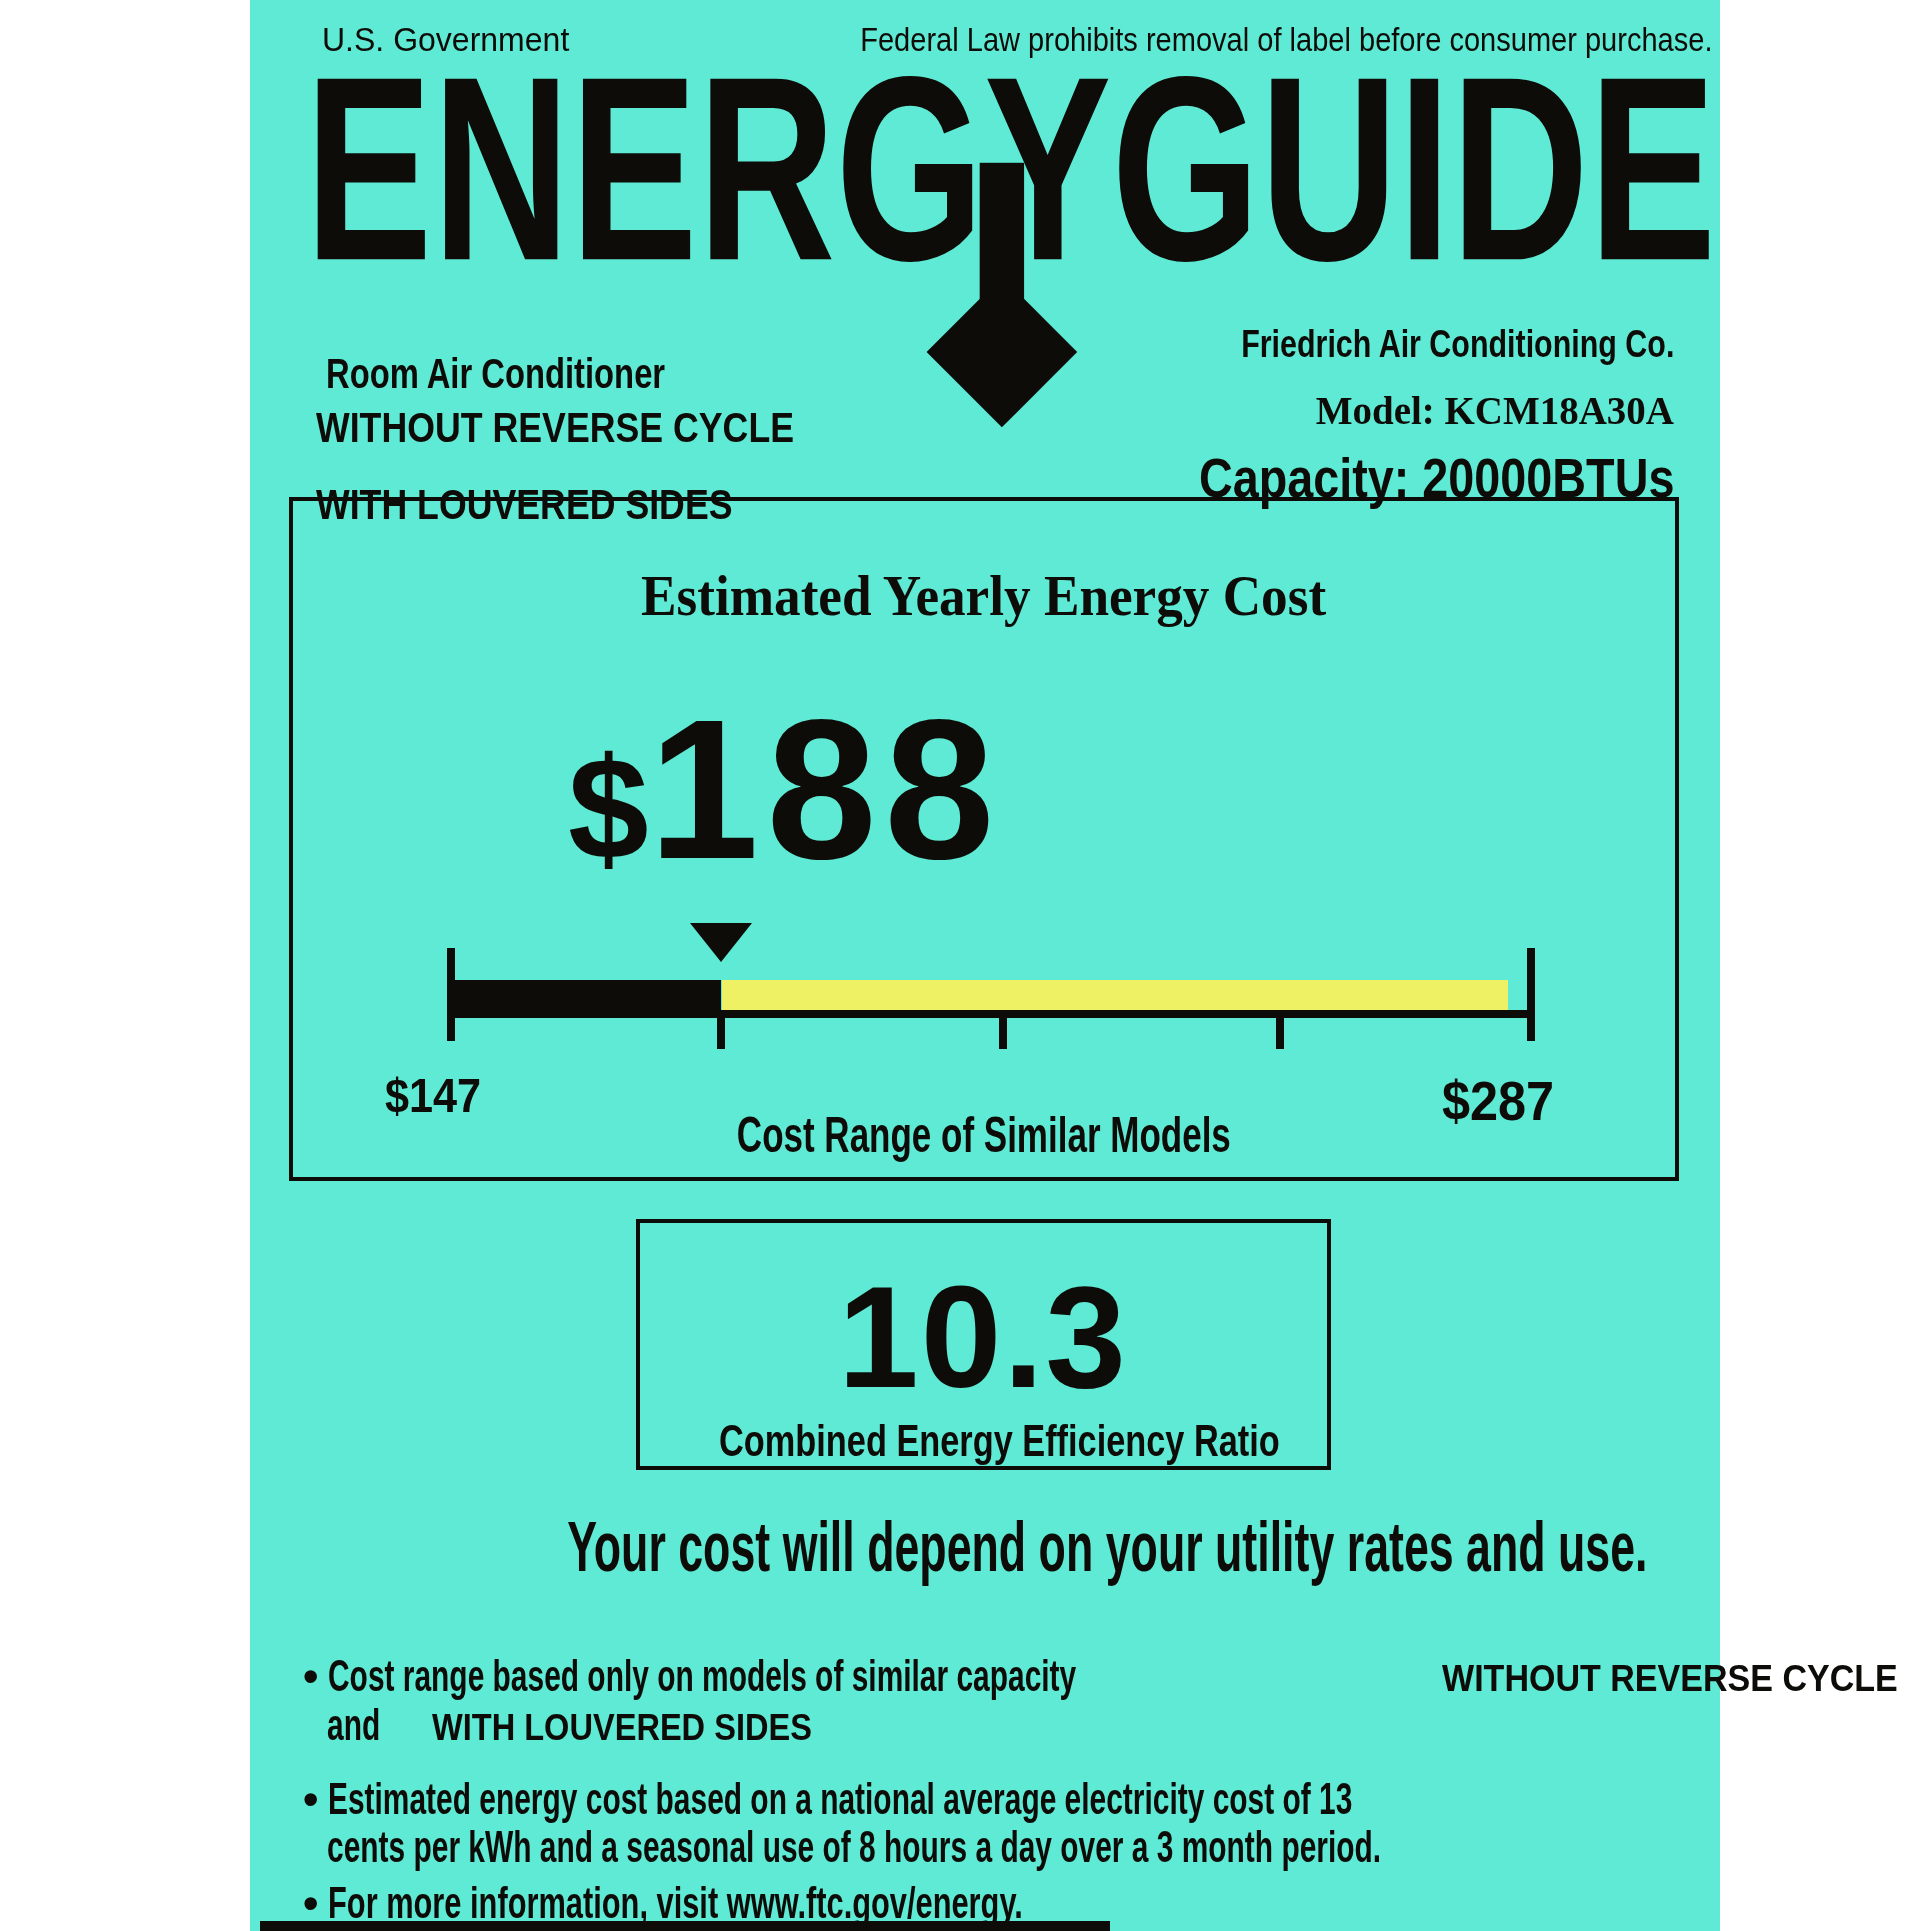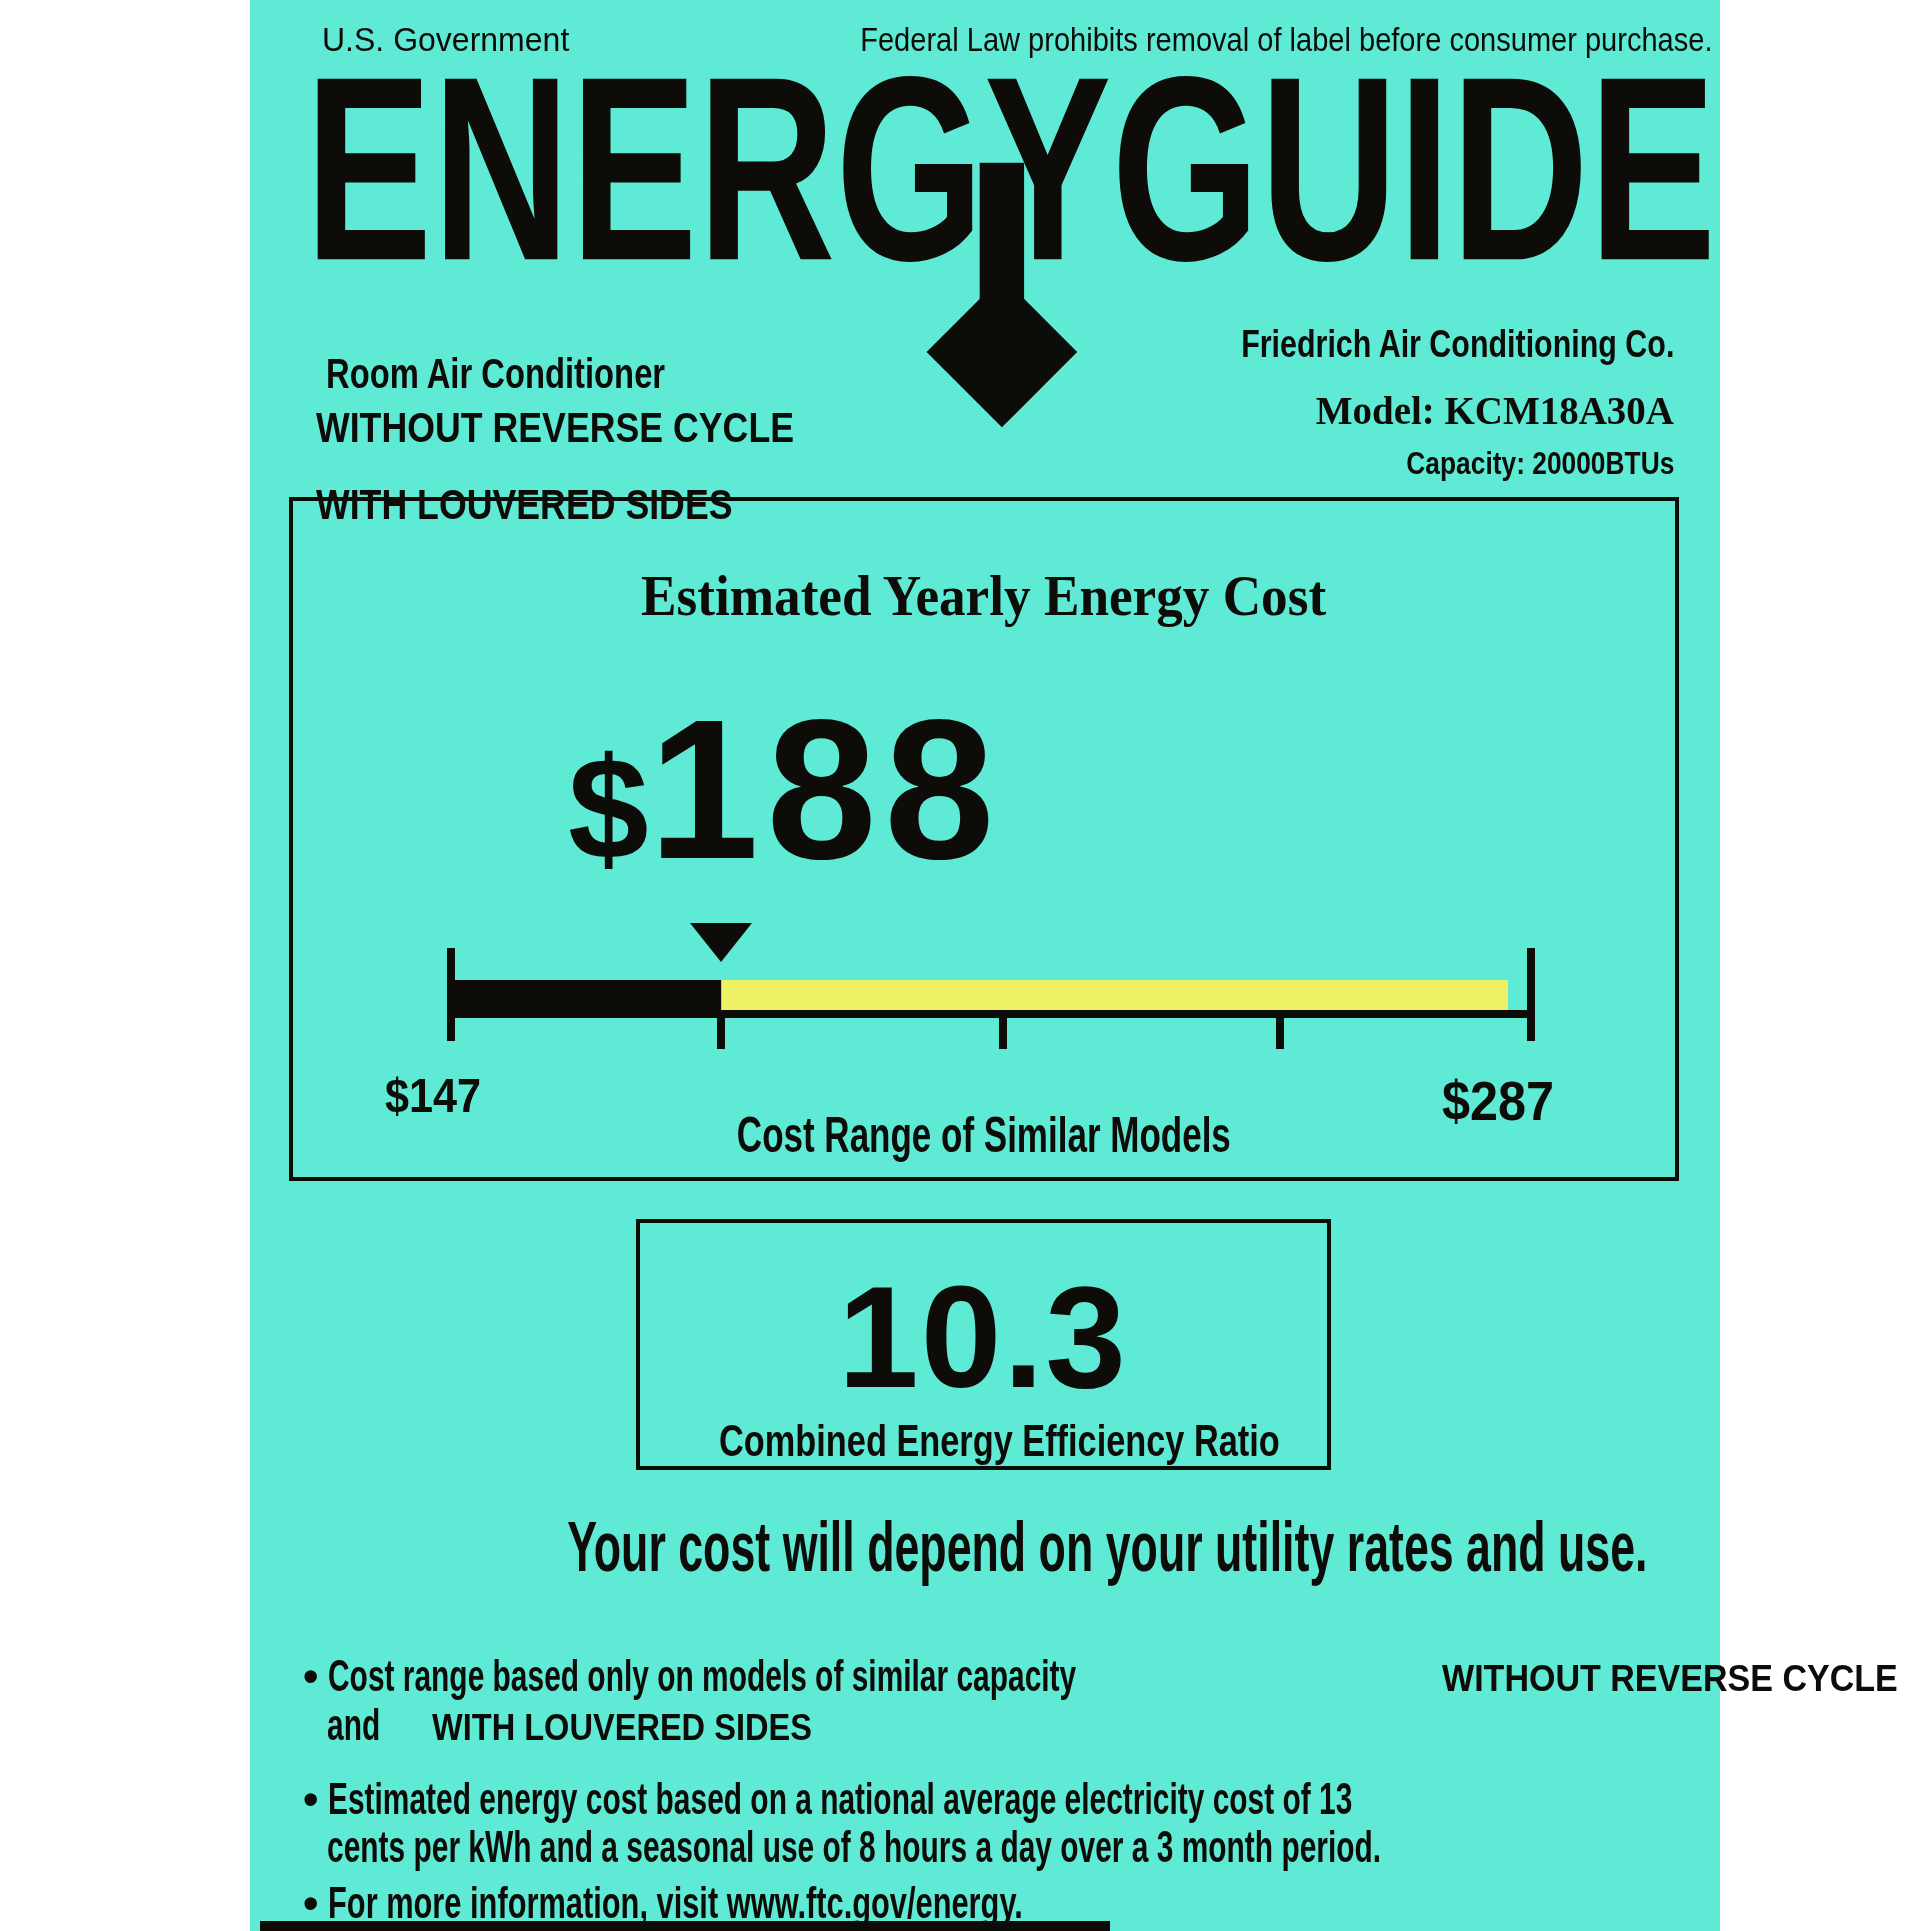--- a/index.html
+++ b/index.html
@@ -20,21 +20,21 @@
   .logo-svg{left:53px;top:66px;}
   .logo-text{font-family:"Liberation Sans","DejaVu Sans",sans-serif;font-weight:bold;font-size:272px;fill:#0E0C08;}
 
   
   .prod-line1{left:76px;top:350px;font-size:42px;}
   .prod-line2{left:66px;top:404px;font-size:42px;}
   .prod-line3{left:66px;top:481px;font-size:42px;}
   .mfr{right:46px;text-align:right;width:676px;}
   .mfr-1{top:322px;font-size:39px;}
   .mfr-2{top:386px;font-size:41px;font-family:Liberation Serif, serif;}
-  .mfr-3{top:446px;font-size:31px;}
+  .mfr-3{top:446px;font-size:55px;}
 
   
   .cost-box{left:39px;top:497px;width:1390px;height:684px;border:4.8px solid #0E0C08;box-sizing:border-box;}
   .cost-title{left:0;top:63px;width:1381px;text-align:center;font-size:56px;font-family:Liberation Serif, serif;}
   .amount{left:275px;top:190px;display:flex;align-items:baseline;}
   .amount .cur{font-size:145px;font-weight:bold;line-height:1;}
   .amount .digits{font-size:198px;font-weight:bold;line-height:1;letter-spacing:7.7px;}
 
   
   .endcap{width:7.7px;height:93px;background:#0E0C08;top:447px;}

